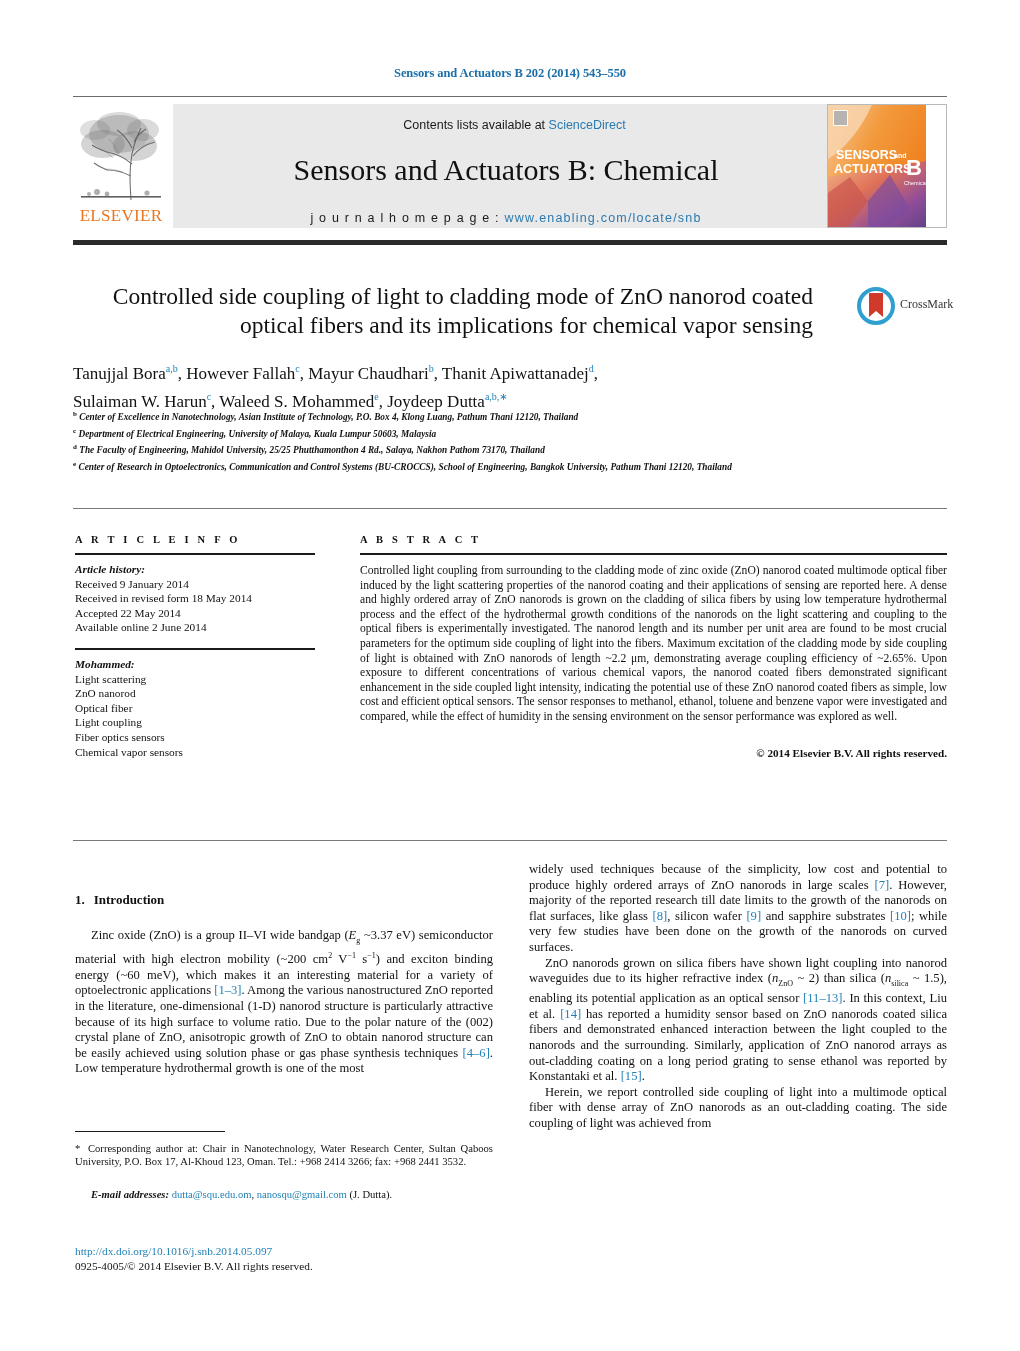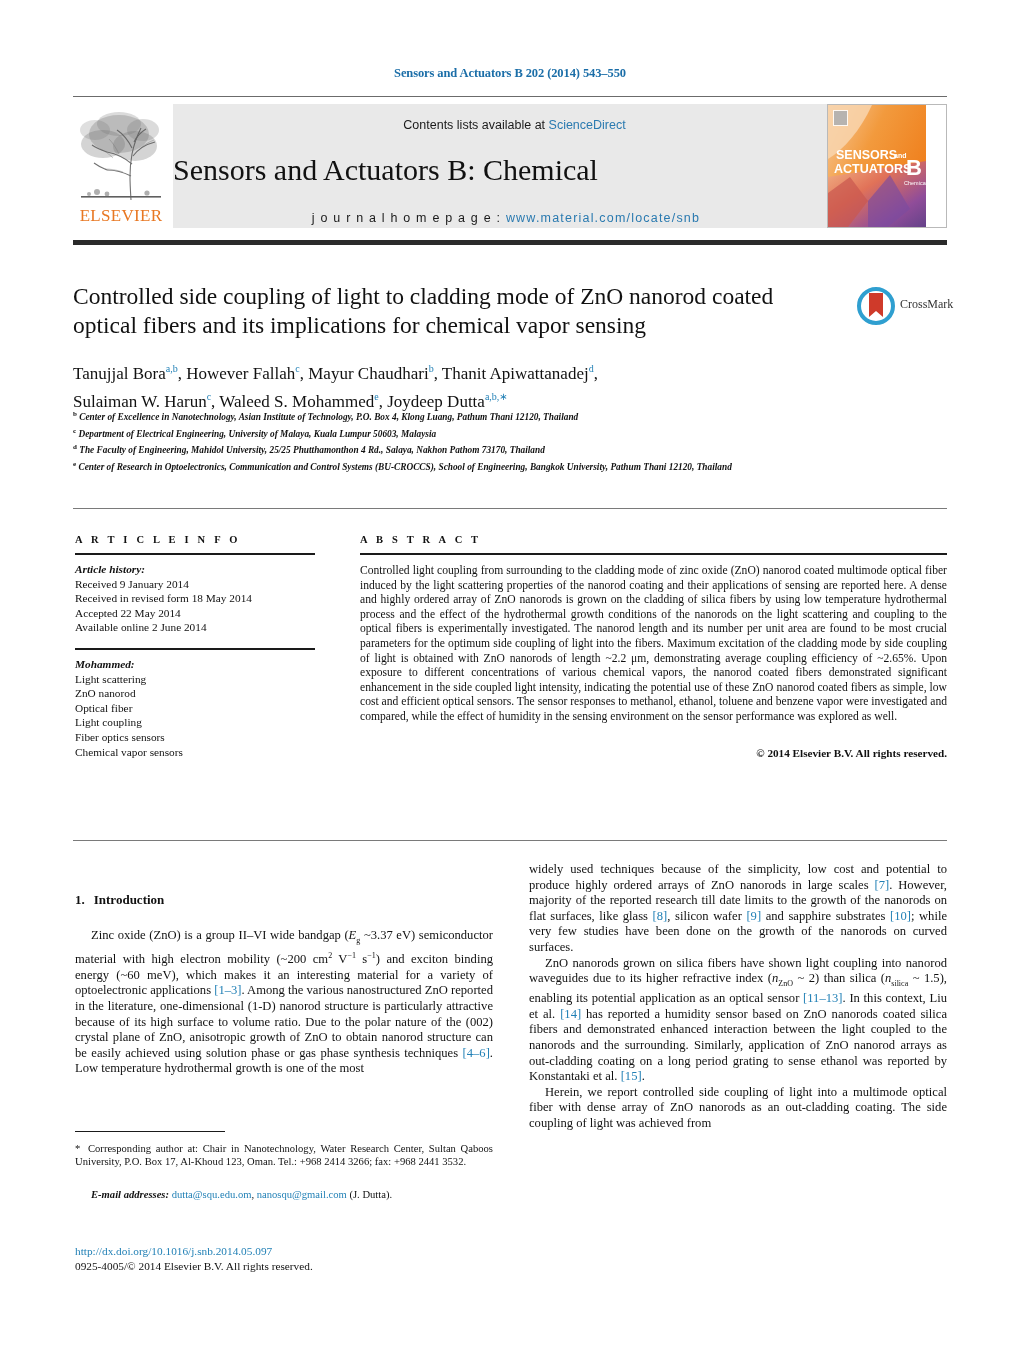--- a/index.html
+++ b/index.html
@@ -80,20 +80,21 @@
   .contents-line {
     text-align: center;
     font-family: "Liberation Sans", sans-serif;
     font-size: 12.5px;
     margin-top: 14px;
     color: #1a1a1a;
     padding-left: 17px;
   }
   .contents-line .sd { color: #2a7ab0; }
   .journal-title {
+    text-align: center;
     font-family: "Liberation Serif", serif;
     font-size: 30px;
     margin-top: 21px;
     color: #111;
   }
   .homepage-line {
     text-align: center;
     font-family: "Liberation Sans", sans-serif;
     font-size: 12.5px;
     margin-top: 24px;
@@ -123,20 +124,21 @@
   
   .title {
     position: absolute;
     top: 282px;
     left: 73px;
     width: 740px;
     font-family: "Liberation Serif", serif;
     font-size: 23.5px;
     line-height: 29px;
     color: #111;
+    text-align: right;
   }
   .crossmark {
     position: absolute;
     top: 286px;
     left: 856px;
     width: 104px;
     height: 42px;
   }
   .crossmark-label {
     position: absolute;
@@ -368,21 +370,21 @@
       <div class="elsevier-word">ELSEVIER</div>
     </div>
 
     <div class="mast-center">
       <div class="contents-line">
         <span>Contents lists available at </span><span class="sd">ScienceDirect</span>
       </div>
       <div class="journal-title">Sensors and Actuators B: Chemical</div>
       <div class="homepage-line">
         <span>j o u r n a l   h o m e p a g e :</span>
-        <span class="url">www.material.com/locate/snb</span>
+        <span class="url">www.enabling.com/locate/snb</span>
       </div>
     </div>
 
     <div class="cover-thumb">
       <svg width="98" height="122" viewBox="0 0 98 122">
         <defs>
           <linearGradient id="covg" x1="0" y1="0" x2="1" y2="0.6">
             <stop offset="0%" stop-color="#f7c99a"></stop>
             <stop offset="45%" stop-color="#f29a3d"></stop>
             <stop offset="100%" stop-color="#ef7d1a"></stop>

